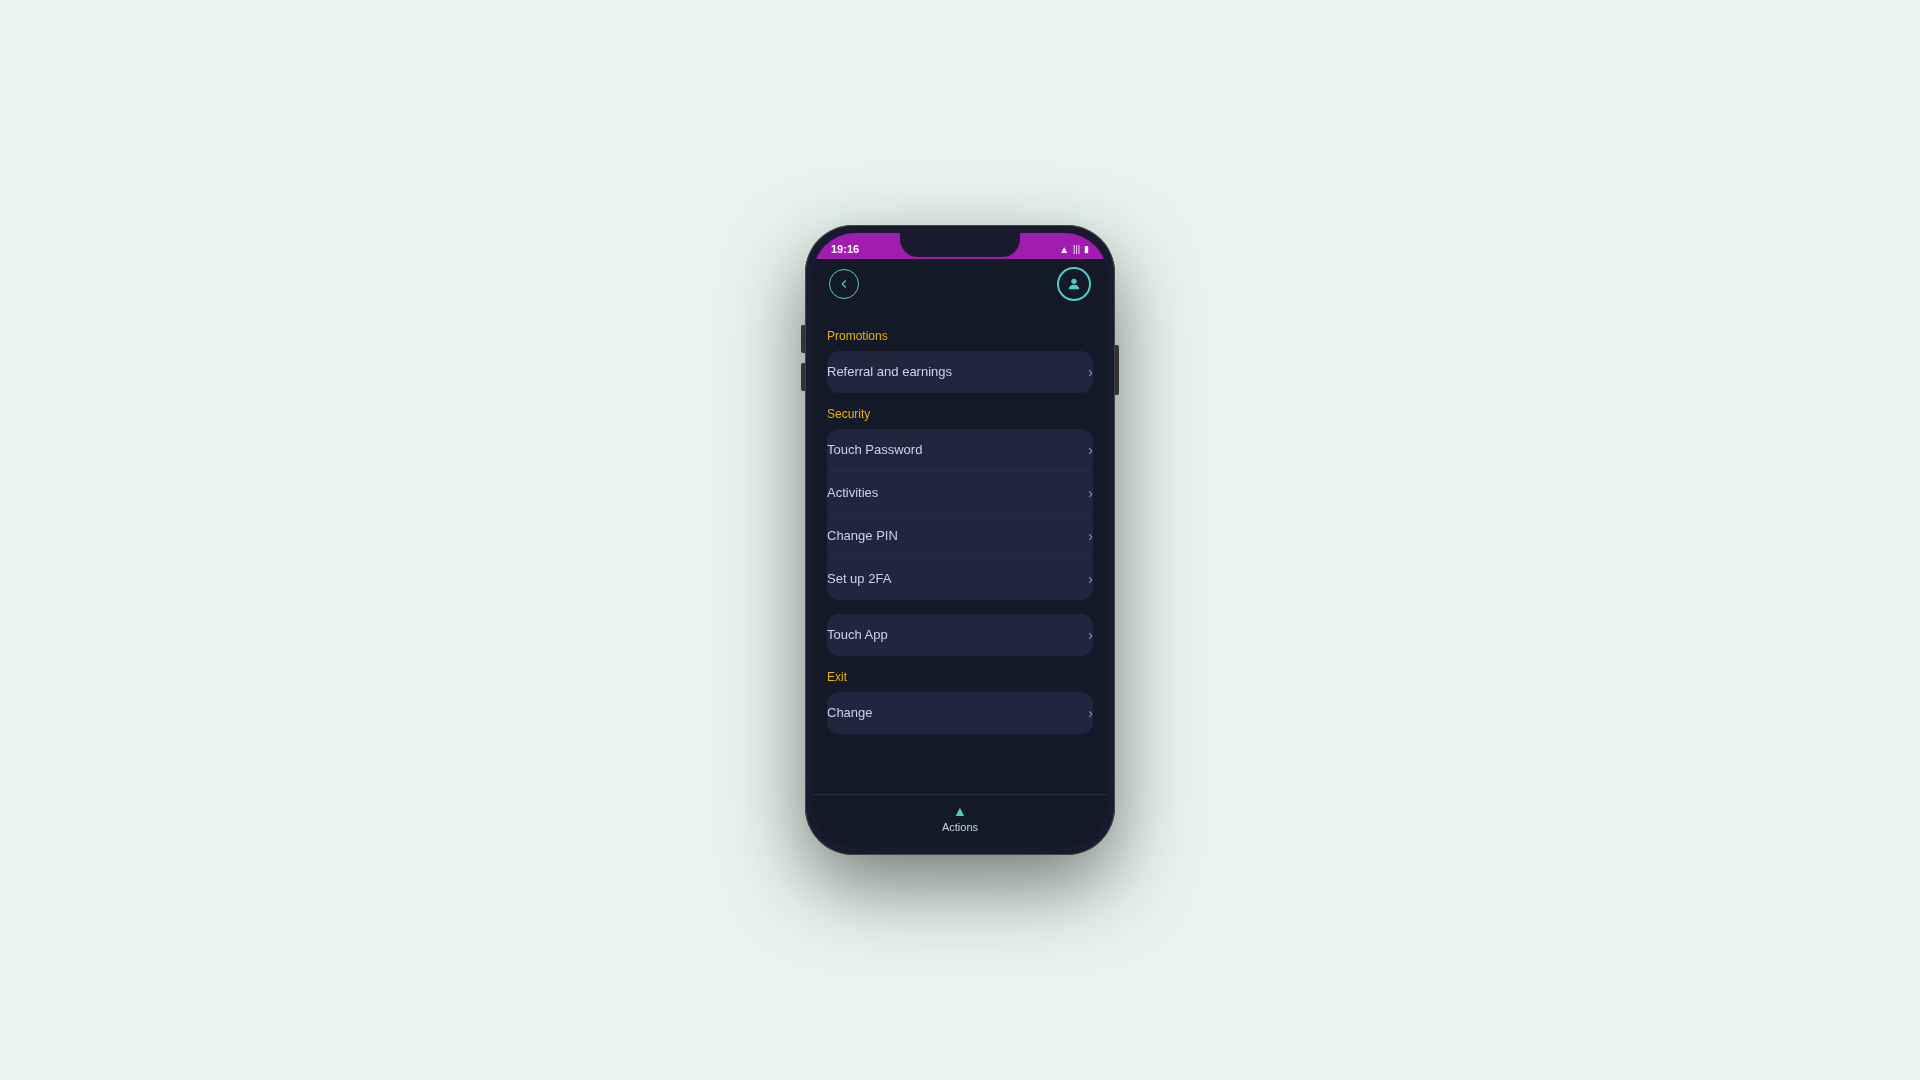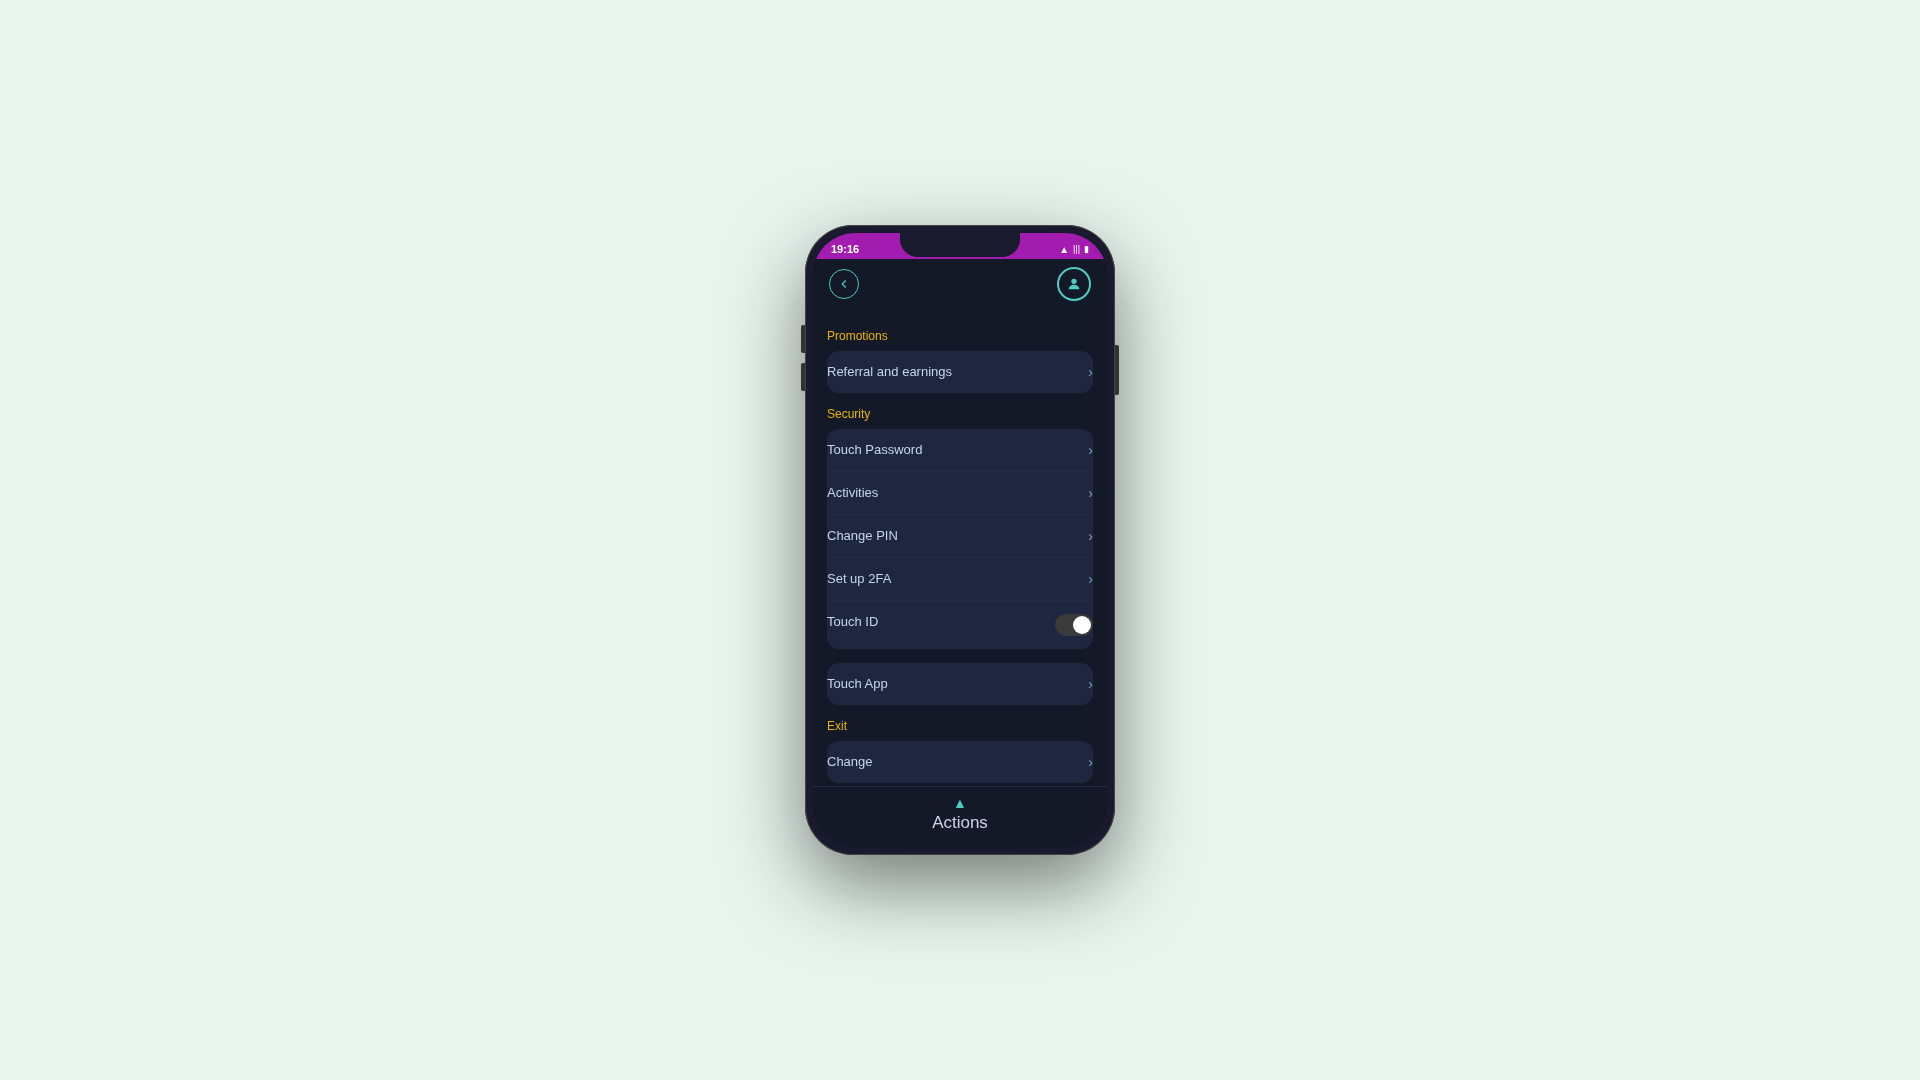--- a/index.html
+++ b/index.html
@@ -206,21 +206,21 @@
       border-top: 1px solid #252d45;
     }
 
     .bottom-bar-chevron {
       color: #4ecdc4;
       font-size: 14px;
       margin-bottom: 2px;
     }
 
     .bottom-bar-label {
-      font-size: 17px;
+      font-size: 11px;
       color: #c8d4e8;
     }
 
     
     .side-btn-left {
       position: absolute;
       left: -4px;
       top: 100px;
       width: 4px;
       height: 28px;
@@ -303,26 +303,20 @@
           <span class="chevron-icon">›</span>
         </div>
         <div class="menu-item">
           <span class="menu-item-text">Change PIN</span>
           <span class="chevron-icon">›</span>
         </div>
         <div class="menu-item">
           <span class="menu-item-text">Set up 2FA</span>
           <span class="chevron-icon">›</span>
         </div>
-        <div class="menu-item">
-          <span class="menu-item-text">Touch ID</span>
-          <div class="toggle on">
-            <div class="toggle-knob"></div>
-          </div>
-        </div>
       </div>
 
       <div class="menu-group">
         <div class="menu-item">
           <span class="menu-item-text">Touch App</span>
           <span class="chevron-icon">›</span>
         </div>
       </div>
 
       <div class="section-label">Exit</div>

